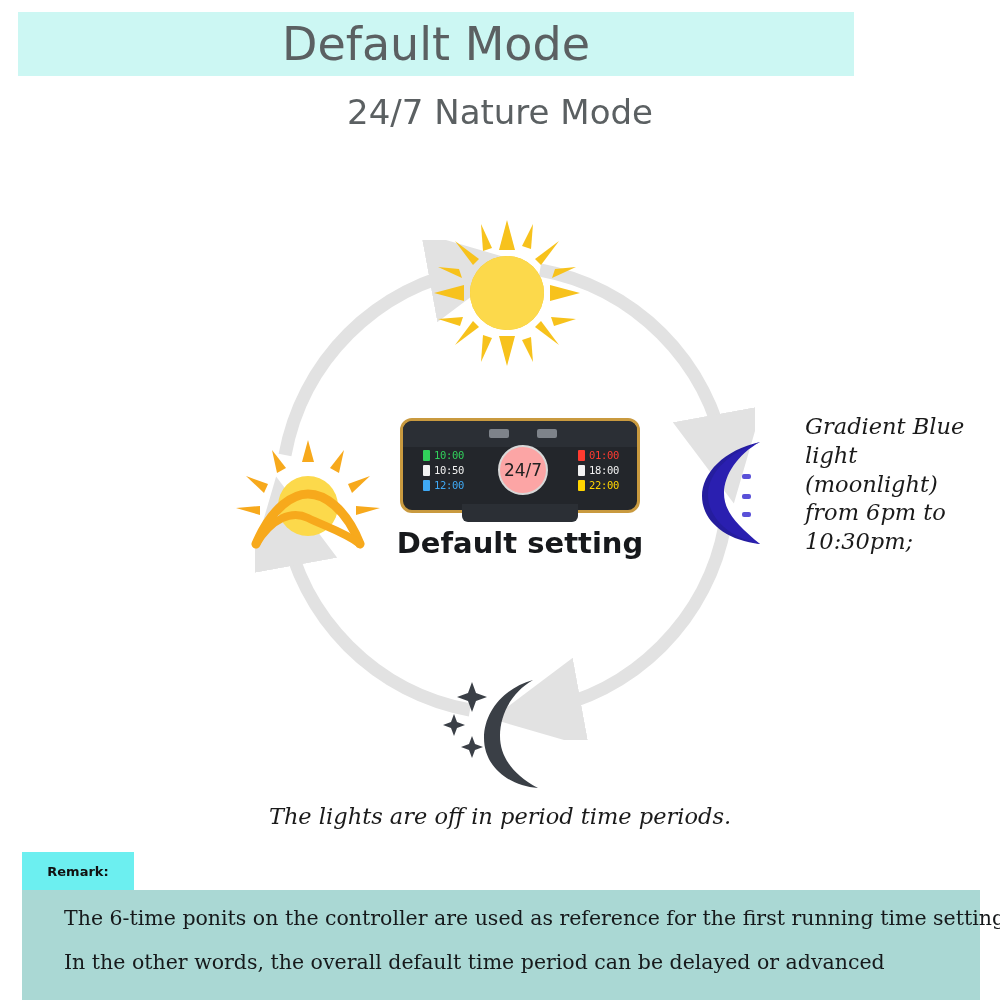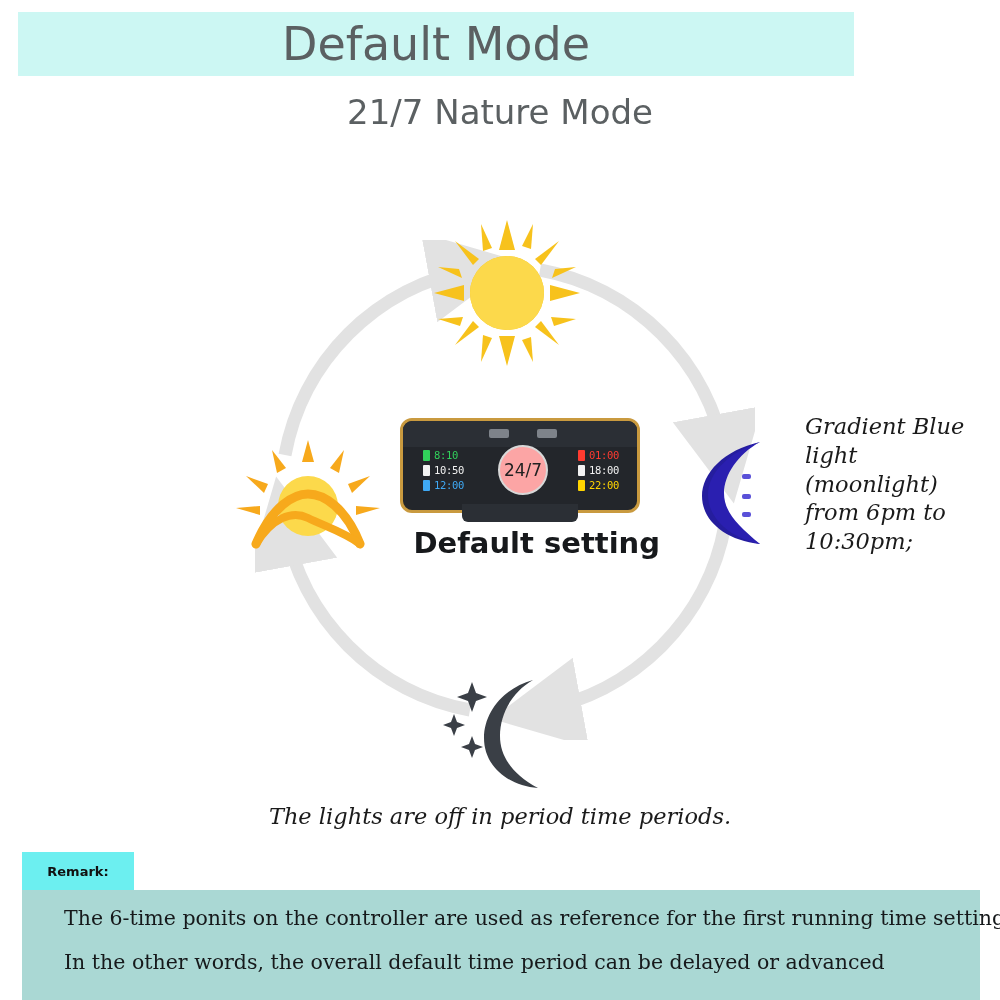--- a/index.html
+++ b/index.html
@@ -148,21 +148,21 @@
     position: absolute;
     left: 62px; top: 86px;
     width: 116px; height: 18px;
     background: #2b2f35;
     border-radius: 0 0 6px 6px;
   }
   .device-caption {
     position: absolute;
     left: -20px; top: 108px;
     width: 280px;
-    text-align: right;
+    text-align: center;
     font-size: 29px;
     font-weight: 700;
     color: #17191c;
     font-family: "DejaVu Sans", sans-serif;
   }
 
   
   .icon-sun { position: absolute; left: 432px; top: 218px; width: 150px; height: 150px; }
   .icon-moon-blue { position: absolute; left: 686px; top: 438px; width: 96px; height: 110px; }
   .icon-sunrise { position: absolute; left: 228px; top: 440px; width: 160px; height: 110px; }
@@ -199,21 +199,21 @@
   }
 </style>
 </head>
 <body>
 
 <div id="page">
 
   <div class="title-band">
     <span class="title-text">Default Mode</span>
   </div>
-  <div class="subtitle">21/7 Nature Mode</div>
+  <div class="subtitle">24/7 Nature Mode</div>
 
   <svg class="ring" viewBox="0 0 500 500">
     <defs>
       <marker id="arrowhead" markerWidth="7" markerHeight="7" refX="3.2" refY="3.5" orient="auto">
         <path d="M0,0 L7,3.5 L0,7 Z" fill="#e2e2e2"></path>
       </marker>
     </defs>
 
     <path d="M285,30 A230,230 0 0 1 470,215" fill="none" stroke="#e2e2e2" stroke-width="13" stroke-linecap="butt" marker-end="url(#arrowhead)"></path>
 
@@ -284,21 +284,21 @@
 
   <div class="device-wrap">
     <div class="device-body">
       <div class="device-top-strip"></div>
       <div class="dev-btn b1"></div>
       <div class="dev-btn b2"></div>
 
       <div class="timecol left">
         <div class="time-row">
           <span class="time-led" style="background:#31d15b"></span>
-          <span class="time-label" style="color:#31d15b">8:10</span>
+          <span class="time-label" style="color:#31d15b">10:00</span>
         </div>
         <div class="time-row">
           <span class="time-led" style="background:#f2f2f2"></span>
           <span class="time-label" style="color:#f2f2f2">10:50</span>
         </div>
         <div class="time-row">
           <span class="time-led" style="background:#3fa9f5"></span>
           <span class="time-label" style="color:#3fa9f5">12:00</span>
         </div>
       </div>

